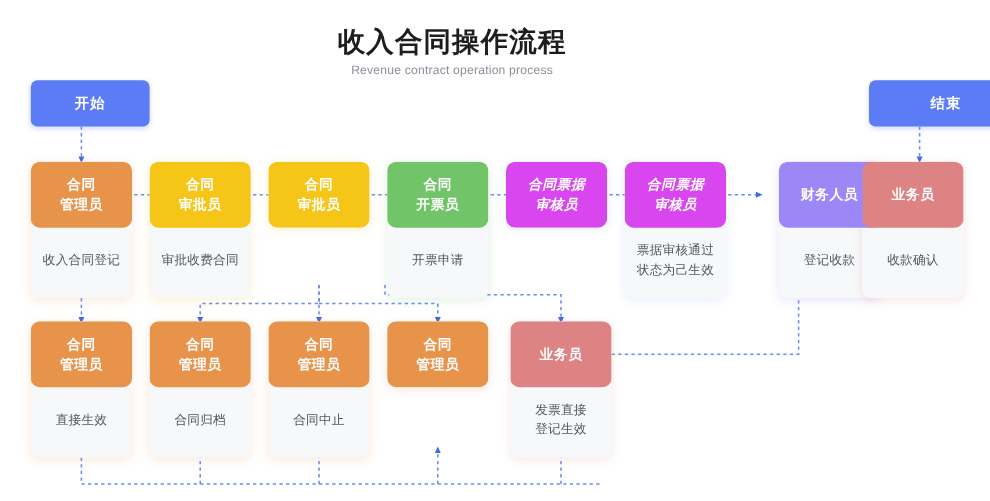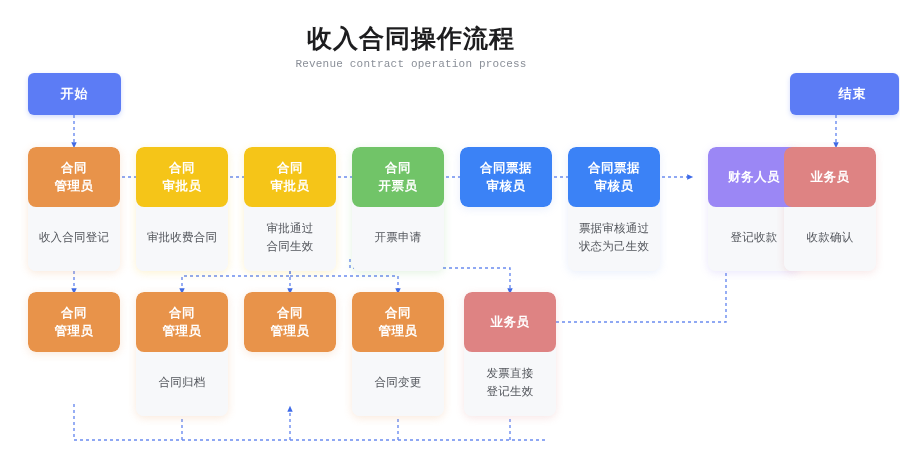--- a/index.html
+++ b/index.html
@@ -13,26 +13,25 @@
 
   
   .title-wrap{position:absolute;left:0;top:22px;width:822px;text-align:center;}
   .title{
     font-size:25px;font-weight:bold;color:#1d1d1f;letter-spacing:1px;
     line-height:32px;
   }
   .subtitle{
     font-size:11px;color:#8a8f98;letter-spacing:.2px;margin-top:3px;
     line-height:14px;
-    font-family:Liberation Mono, monospace;
   }
 
   
   .term{
-    position:absolute;width:93px;height:42px;border-radius:6px;
+    position:absolute;width:108px;height:42px;border-radius:6px;
     background:#5c7cf5;
     display:flex;align-items:center;justify-content:center;
     color:#ffffff;font-size:13px;font-weight:bold;letter-spacing:1px;
     box-shadow:0 2px 5px rgba(92,124,245,.28);
   }
 
   
   .card{
     position:absolute;width:92px;
     border-radius:8px;
@@ -54,21 +53,21 @@
     color:#53565c;font-size:11.5px;line-height:18px;letter-spacing:.2px;
     padding:4px 2px 8px 2px;
     background:#f7f8fa;
   }
   .card .body span{display:block;text-align:center;}
 
   
   .c-orange .head{background:#e8934a;}
   .c-yellow .head{background:#f5c518;}
   .c-green  .head{background:#71c468;}
-  .c-blue   .head{background:#3b82f6;}
+  .c-blue   .head{background:#d946ef;font-style:italic;}
   .c-purple .head{background:#9b87f5;}
   .c-red    .head{background:#de8383;font-family:Liberation Serif, serif;}
 
   .c-yellow{box-shadow:0 2px 9px rgba(245,197,24,.20);}
   .c-green {box-shadow:0 2px 9px rgba(113,196,104,.20);}
   .c-blue  {box-shadow:0 2px 9px rgba(147,174,238,.20);}
   .c-purple{box-shadow:0 2px 9px rgba(155,135,245,.20);}
   .c-red   {box-shadow:0 2px 9px rgba(222,131,131,.20);}
 
   
@@ -148,24 +147,20 @@
     <div class="body">
       <span>审批收费合同</span>
     </div>
   </div>
 
   <div class="card c-yellow" style="left:244px;top:147px;">
     <div class="head">
       <span>合同</span>
       <span>审批员</span>
     </div>
-    <div class="body">
-      <span>审批通过</span>
-      <span>合同生效</span>
-    </div>
   </div>
 
   <div class="card c-green" style="left:352px;top:147px;">
     <div class="head">
       <span>合同</span>
       <span>开票员</span>
     </div>
     <div class="body">
       <span>开票申请</span>
     </div>
@@ -205,46 +200,49 @@
     <div class="body">
       <span>收款确认</span>
     </div>
   </div>
 
   <div class="card c-orange" style="left:28px;top:292px;">
     <div class="head">
       <span>合同</span>
       <span>管理员</span>
     </div>
+    <div class="body">
+      <span>直接生效</span>
+    </div>
   </div>
 
   <div class="card c-orange" style="left:136px;top:292px;">
     <div class="head">
       <span>合同</span>
       <span>管理员</span>
     </div>
     <div class="body">
       <span>合同归档</span>
     </div>
   </div>
 
   <div class="card c-orange" style="left:244px;top:292px;">
     <div class="head">
       <span>合同</span>
       <span>管理员</span>
     </div>
+    <div class="body">
+      <span>合同中止</span>
+    </div>
   </div>
 
   <div class="card c-orange" style="left:352px;top:292px;">
     <div class="head">
       <span>合同</span>
       <span>管理员</span>
-    </div>
-    <div class="body">
-      <span>合同变更</span>
     </div>
   </div>
 
   <div class="card c-red" style="left:464px;top:292px;">
     <div class="head">
       <span>业务员</span>
     </div>
     <div class="body">
       <span>发票直接</span>
       <span>登记生效</span>

